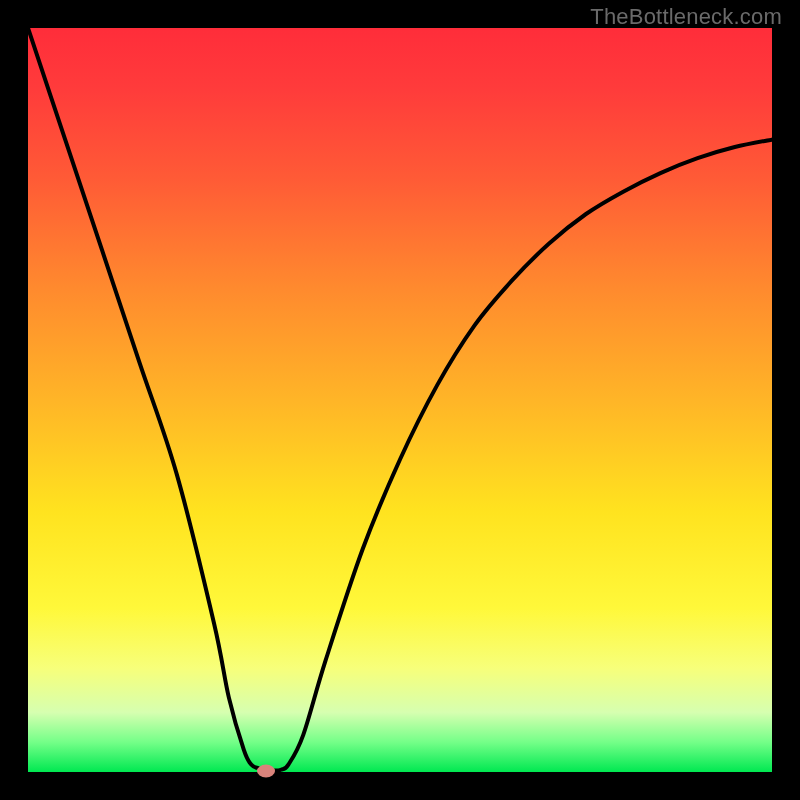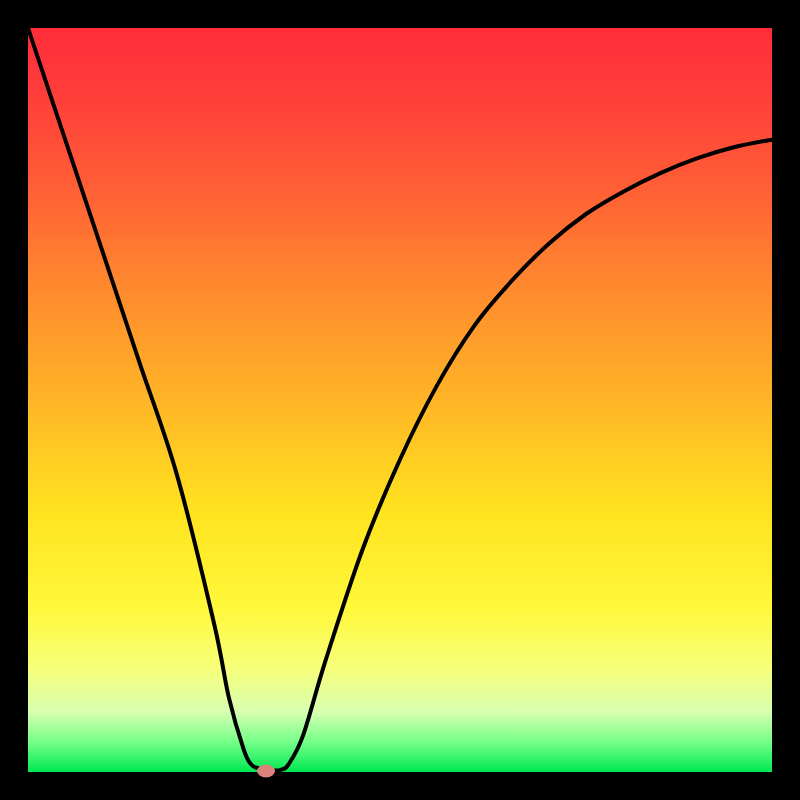--- a/index.html
+++ b/index.html
@@ -56,20 +56,21 @@
     height: 13px;
     background: #d9837b;
     border-radius: 50%;
     transform: translate(-50%, -50%);
   }
 </style>
 </head>
 <body>
 
 <div class="frame">
+  <div class="watermark">TheBottleneck.com</div>
   <div class="plot">
     <div class="gradient"></div>
     <svg class="curve" viewBox="0 0 744 744" preserveAspectRatio="none">
       <path id="curve-path" fill="none" stroke="#000000" stroke-width="4" stroke-linejoin="round" stroke-linecap="round" d="M 0 0 C 6.2 18.600000000000005, 24.800000000000004 74.4, 37.2 111.60000000000002 C 49.6 148.80000000000004, 62.00000000000001 186.00000000000006, 74.4 223.20000000000005 C 86.80000000000001 260.40000000000003, 99.19999999999999 297.59999999999997, 111.6 334.79999999999995 C 124 371.99999999999994, 136.4 402.99999999999994, 148.8 446.4 C 161.20000000000002 489.8, 177.32 558, 186 595.2 C 194.68 632.4000000000001, 195.92000000000002 648.52, 200.88000000000002 669.6 C 205.84000000000003 690.6800000000001, 212.04 710.52, 215.76 721.68 C 219.48 732.8399999999999, 220.72 733.4599999999999, 223.2 736.56 C 225.67999999999998 739.66, 228.15999999999997 739.4119999999999, 230.64 740.28 C 233.12 741.148, 235.60000000000002 741.3960000000001, 238.08 741.768 C 240.56 742.14, 243.04000000000002 742.512, 245.52 742.512 C 248 742.512, 250.48000000000002 742.76, 252.96 741.768 C 255.44 740.7760000000001, 256.68 742.3879999999999, 260.4 736.56 C 264.11999999999995 730.732, 269.08 724.16, 275.28 706.8 C 281.47999999999996 689.4399999999999, 287.68 663.4, 297.6 632.4 C 307.52000000000004 601.4, 322.40000000000003 554.28, 334.8 520.8 C 347.2 487.31999999999994, 359.6 458.8, 372 431.52000000000004 C 384.4 404.24000000000007, 396.80000000000007 379.44, 409.20000000000005 357.12 C 421.6 334.8, 434 314.96000000000004, 446.4 297.6 C 458.79999999999995 280.24, 471.20000000000005 266.59999999999997, 483.6 252.95999999999998 C 496 239.31999999999996, 508.4 226.92, 520.8 215.76 C 533.1999999999999 204.6, 545.6 194.68, 558 186 C 570.4 177.32, 582.8000000000001 170.49999999999997, 595.2 163.67999999999995 C 607.6 156.85999999999993, 620 150.6599999999999, 632.4 145.07999999999993 C 644.8 139.49999999999994, 657.2 134.54000000000002, 669.6 130.20000000000005 C 682 125.86000000000007, 694.4 122.14000000000009, 706.8 119.04000000000008 C 719.1999999999999 115.94000000000007, 737.8 112.84000000000003, 744 111.60000000000002"></path>
     </svg>
     <div id="marker" class="marker" style="left: 238.08px; top: 742.512px; background: rgb(217, 131, 123);"></div>
   </div>
 </div>
 
 </body></html>

